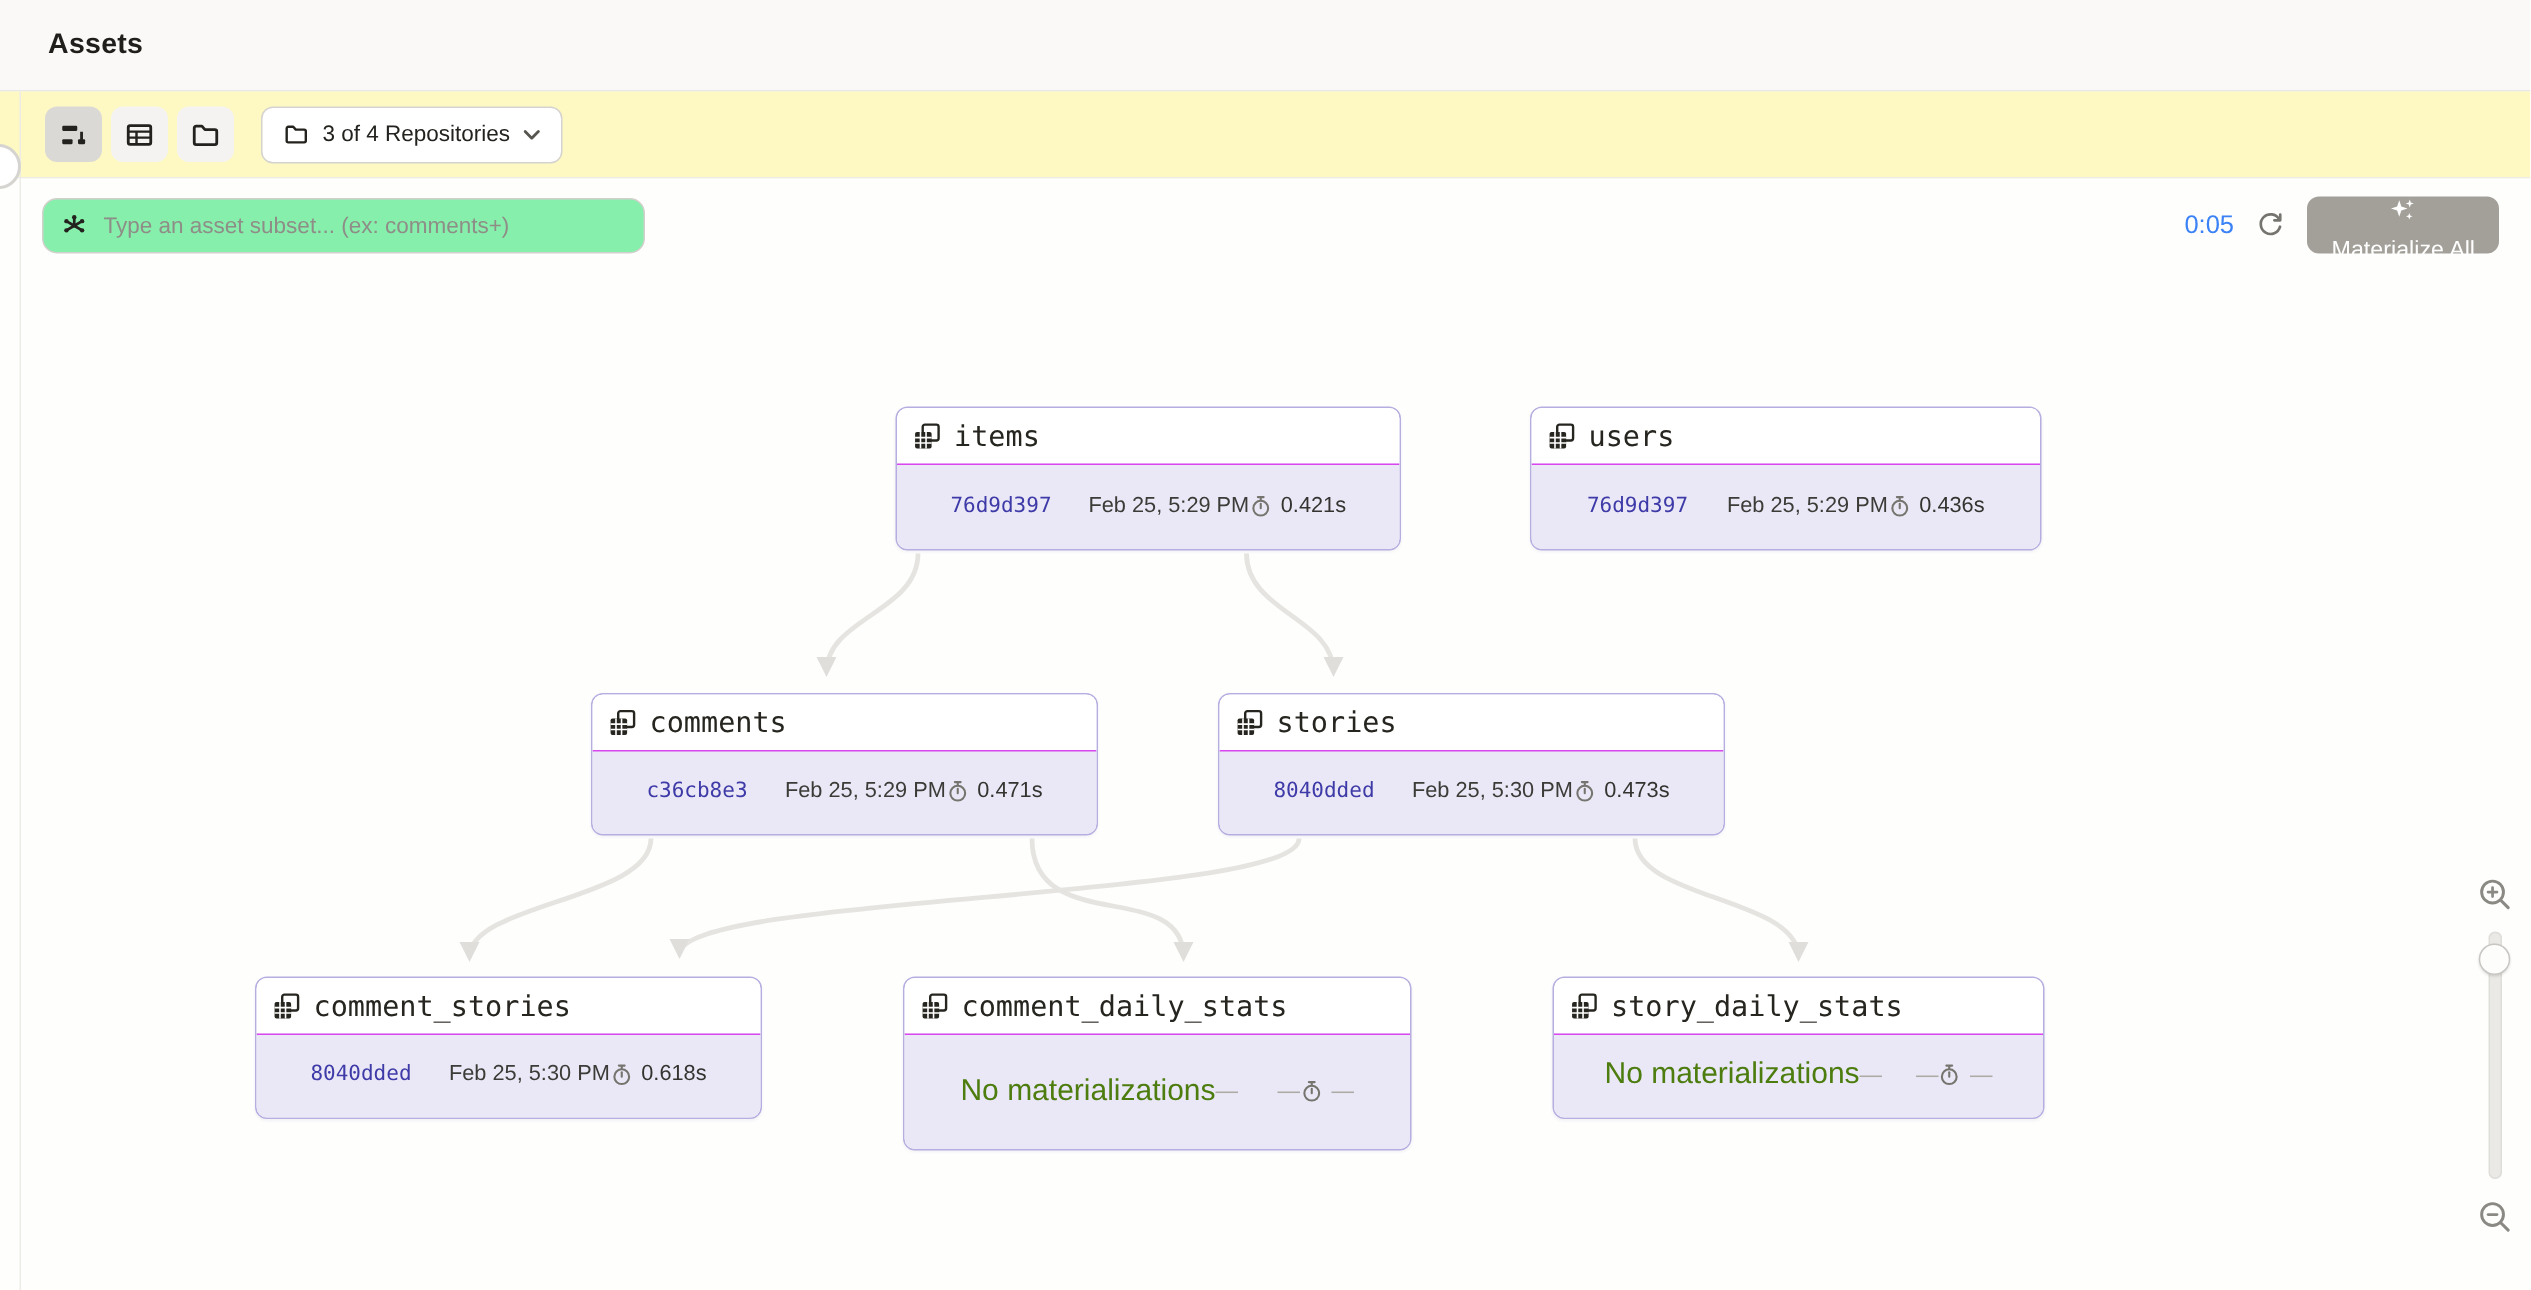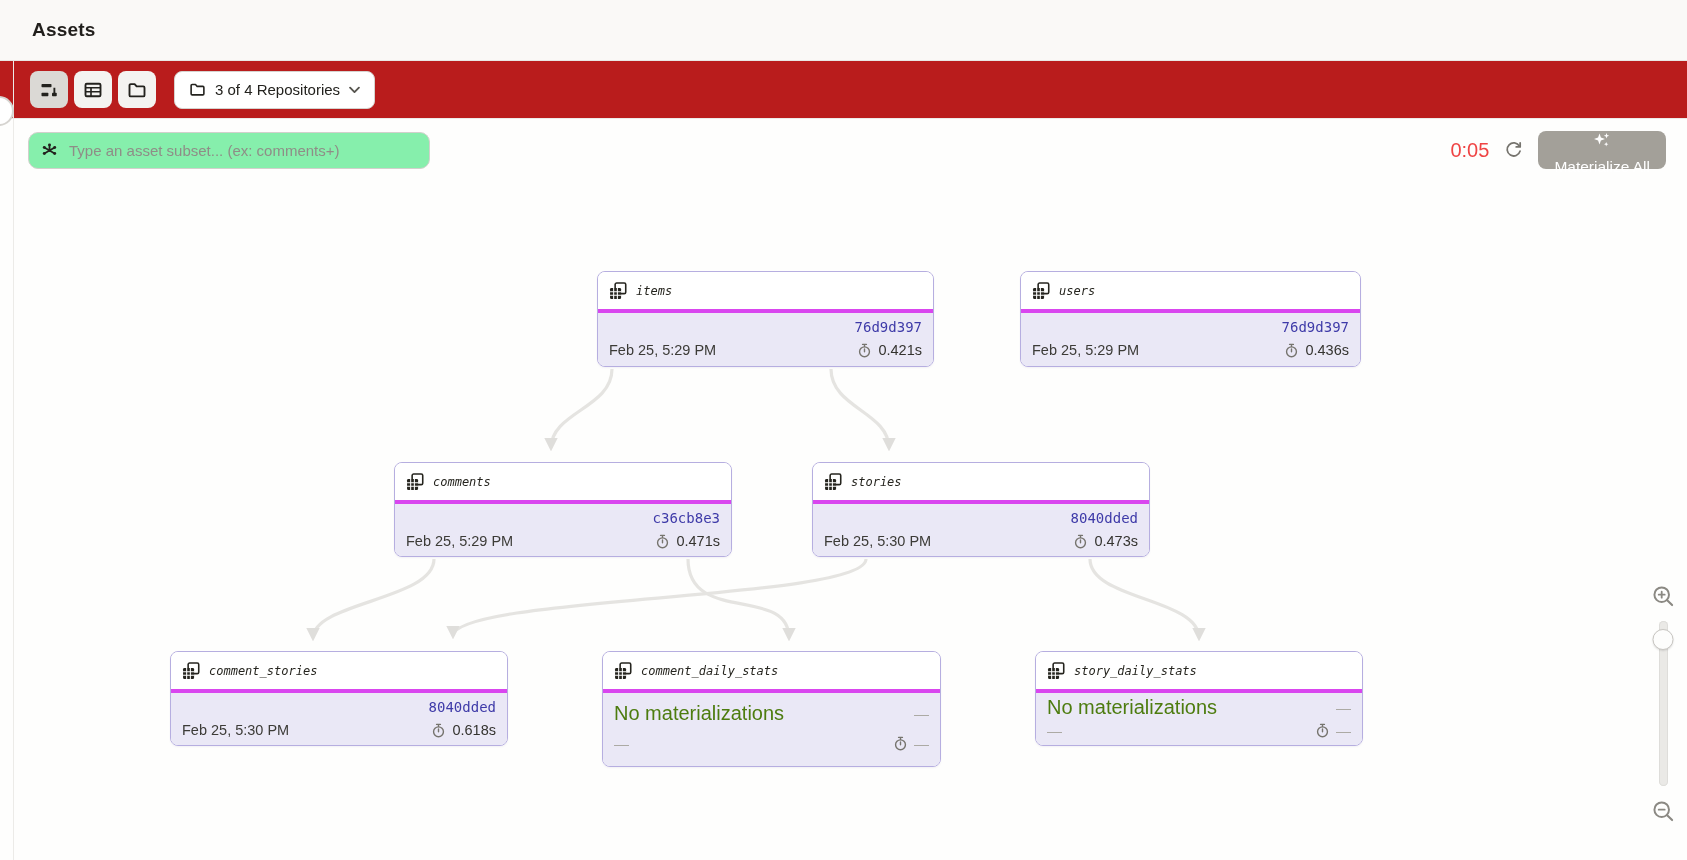--- a/index.html
+++ b/index.html
@@ -5,59 +5,59 @@
   html,body{margin:0;padding:0;background:#fff;}
   .app{position:relative;width:1687px;height:860px;background:#FEFEFD;overflow:hidden;
        font-family:"Liberation Sans","DejaVu Sans",sans-serif;color:#23221E;}
 
   
   .page-header{position:absolute;left:0;top:0;right:0;height:61px;background:#FAF9F7;
                border-bottom:1px solid #E8E7E4;display:flex;align-items:center;padding:0 32px;
                box-sizing:border-box;z-index:2;}
   .page-title{font-size:19px;font-weight:700;color:#211F1C;letter-spacing:.2px;}
 
-  .view-toolbar{position:absolute;left:0;top:61px;right:0;height:58px;background:#b91c1c;
+  .view-toolbar{position:absolute;left:0;top:61px;right:0;height:58px;background:#fef9c3;
                 border-bottom:1px solid #ECEBE8;display:flex;align-items:center;gap:6px;
                 padding:0 30px;box-sizing:border-box;z-index:2;}
   .icon-btn{width:38px;height:37px;border-radius:8px;border:none;background:#F4F3F1;
             display:flex;align-items:center;justify-content:center;cursor:pointer;padding:0;}
   .icon-btn.active{background:#DBD9D5;}
   .repo-btn{margin-left:12px;height:38px;border:1px solid #D5D3CF;border-radius:8px;background:#fff;
             display:flex;align-items:center;gap:9px;padding:0 14px;font-size:15px;color:#23221E;cursor:pointer;
             font-family:inherit;}
 
   .graph-toolbar{position:absolute;left:0;top:119px;right:0;height:62px;background:#FEFEFD;
                  display:flex;align-items:center;padding:0 21px 0 28px;box-sizing:border-box;z-index:2;}
   .search-box{width:402px;height:37px;border:1px solid #D2D0CC;border-radius:10px;background:#86efac;
               display:flex;align-items:center;gap:9px;padding:0 12px;box-sizing:border-box;}
   .search-box input{border:none;outline:none;flex:1;font-size:15px;color:#23221E;background:transparent;
                     font-family:inherit;}
   .search-box input::placeholder{color:#8F8D87;}
   .toolbar-right{margin-left:auto;display:flex;align-items:center;gap:13px;}
-  .timer{font-size:20px;color:#ef4444;}
+  .timer{font-size:17px;color:#3b82f6;}
   .refresh-btn{border:none;background:none;padding:2px;cursor:pointer;display:flex;}
   .materialize-btn{height:38px;background:#A3A099;color:#fff;border:none;border-radius:8px;
                    display:flex;align-items:center;gap:9px;padding:0 16px;font-size:15.5px;cursor:pointer;
                    font-family:inherit;flex-direction:column;}
 
   .left-rail-line{position:absolute;left:13px;top:61px;bottom:0;width:1px;background:#ECEBE8;z-index:3;}
   .rail-knob{position:absolute;left:-16px;top:96px;width:30px;height:30px;border-radius:50%;
              border:2px solid #D6D4D0;background:#fff;box-sizing:border-box;z-index:4;}
 
   
   .edges-svg{position:absolute;left:0;top:0;z-index:0;pointer-events:none;}
   .edge{fill:none;stroke:#E5E4E1;stroke-width:3.2px;}
 
   .asset-node{position:absolute;background:#fff;border:1.5px solid #B6AEE0;border-radius:8px;
               box-sizing:border-box;z-index:1;display:flex;flex-direction:column;overflow:hidden;
               box-shadow:0 1px 2px rgba(80,70,140,.07);cursor:pointer;}
   .node-header{height:37px;min-height:37px;display:flex;align-items:center;gap:9px;padding:0 11px;background:#fff;}
-  .node-name{font-family:"DejaVu Sans Mono","Liberation Mono",monospace;font-size:12px;color:#26251F;font-style:italic;}
-  .node-body{flex:1;background:#EAE8F6;border-top:4px solid #d946ef;padding:3px 11px 5px;
-             display:flex;flex-direction:column;justify-content:space-evenly;}
+  .node-name{font-family:"DejaVu Sans Mono","Liberation Mono",monospace;font-size:19px;color:#26251F;}
+  .node-body{flex:1;background:#EAE8F6;border-top:1px solid #d946ef;padding:3px 11px 5px;
+             display:flex;flex-direction:row;justify-content:space-evenly;}
   .body-row{display:flex;justify-content:space-between;align-items:center;line-height:23px;}
   .empty-label{font-size:20px;color:#4d7c0f;}
   .hash{font-family:"DejaVu Sans Mono","Liberation Mono",monospace;font-size:14px;color:#3E3AA8;}
   .date{font-size:14.5px;color:#3C3B37;}
   .duration{display:flex;align-items:center;gap:6px;font-size:14.5px;color:#34332F;}
   .unmaterialized .hash{color:#ACAAA4;font-family:"Liberation Sans","DejaVu Sans",sans-serif;font-size:15px;}
   .unmaterialized .date,.unmaterialized .duration{color:#ACAAA4;font-size:15px;}
   .unmaterialized .stopwatch-icon{display:none;}
 
   

